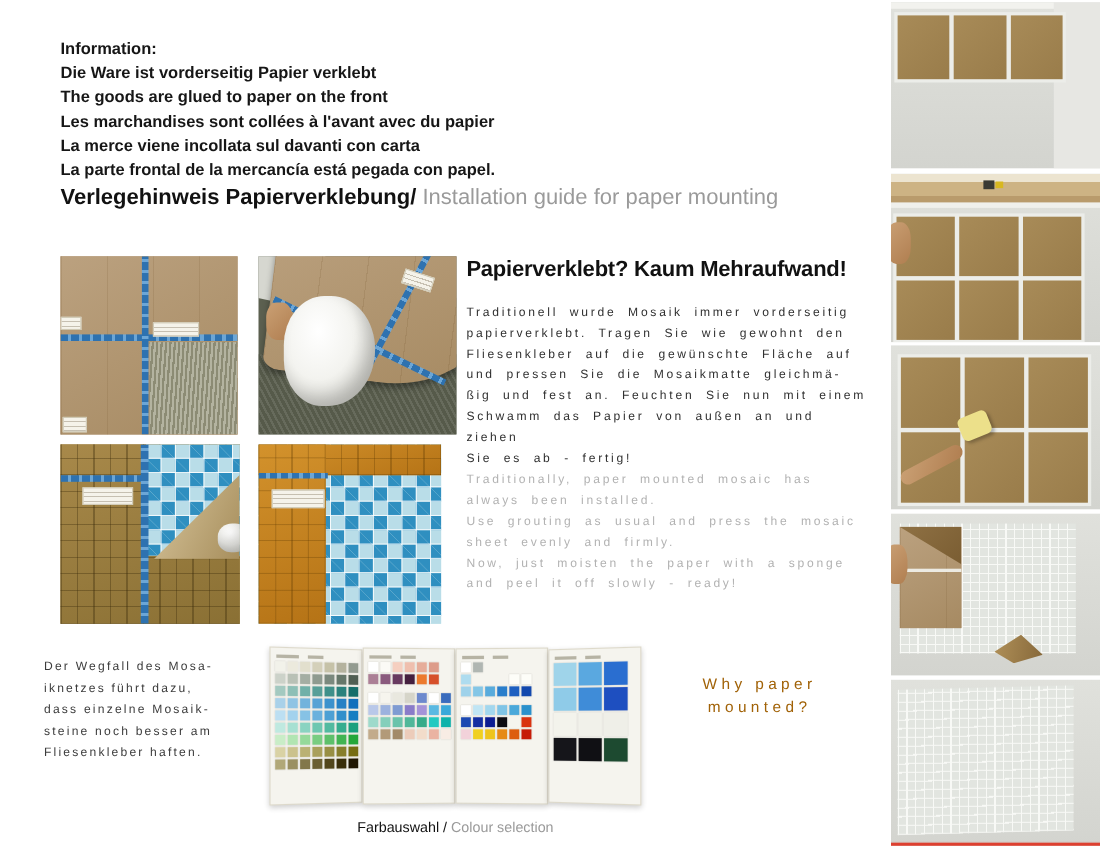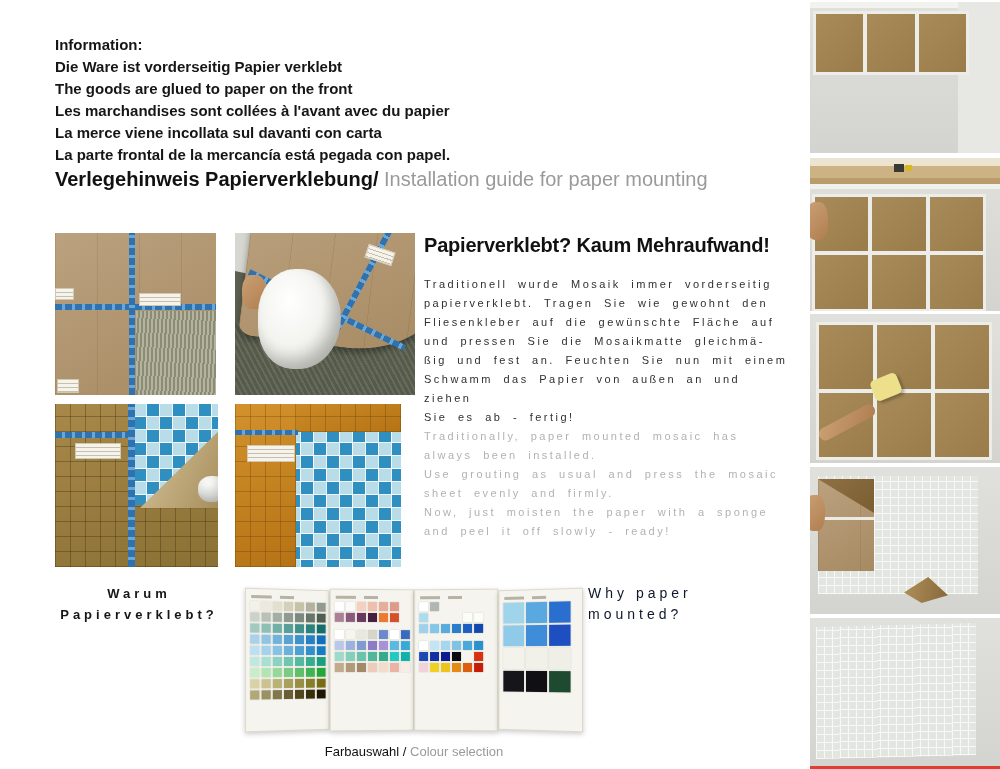--- a/index.html
+++ b/index.html
@@ -20,21 +20,21 @@
   .h2de{font-size:20px;font-weight:bold;color:#111;margin:0 0 18px 0;letter-spacing:-0.2px;}
   .bodyde{font-size:11px;letter-spacing:2.5px;word-spacing:5px;line-height:19px;color:#303030;margin-top:16px;}
   .h2en{font-size:20px;font-weight:normal;color:#969696;margin:30px 0 18px 0;}
   .bodyen{font-size:11px;letter-spacing:2.5px;word-spacing:5px;line-height:19px;color:#b2b2b2;}
 
   .warumcol{left:40px;top:583px;width:198px;}
   .warumh{font-size:13px;font-weight:bold;letter-spacing:4px;line-height:21px;text-align:center;color:#161616;}
   .warumb{margin-top:14px;font-size:11px;letter-spacing:2px;line-height:19.5px;color:#3c3c3c;}
 
   .whycol{left:588px;top:583px;width:205px;}
-  .whyh{font-size:14px;letter-spacing:4px;line-height:21px;text-align:left;color:#0f172a;}
+  .whyh{font-size:14px;letter-spacing:4px;line-height:21px;text-align:center;color:#a16207;margin-top:28px;}
   .whyb{margin-top:14px;font-size:11px;letter-spacing:2px;line-height:19.5px;color:#aeaeae;}
 
   .caption{left:238px;top:744px;width:352px;text-align:center;font-size:13px;}
   .caption .b{font-weight:normal;color:#111;}
   .caption .g{color:#9a9a9a;}
 
   
   .photo{position:absolute;overflow:hidden;}
   .photo > div{position:absolute;}
   .label{background:#f5f3ea;border:1px solid #cfc9b4;
@@ -154,22 +154,25 @@
 Sie es ab - fertig!</div>
   <div class="bodyen pre">Traditionally, paper mounted mosaic has
 always been installed.
 Use grouting as usual and press the mosaic
 sheet evenly and firmly.
 Now, just moisten the paper with a sponge
 and peel it off slowly - ready!</div>
 </div>
 
 <div class="abs warumcol">
-  <div class="warumh pre">Warum
-Papierverklebt?</div>
+  <div class="warumb pre">Der Wegfall des Mosa-
+iknetzes führt dazu,
+dass einzelne Mosaik-
+steine noch besser am
+Fliesenkleber haften.</div>
 </div>
 
 <div class="abs fan">
   <div class="panel p0">
       <div class="phead">
         <i></i>
         <i></i>
       </div>
       <div class="swgrid" style="grid-template-columns: repeat(7, 9px);">
         <div class="sw" style="height: 9px; width: 9px; background: rgb(242, 242, 234);"></div>

